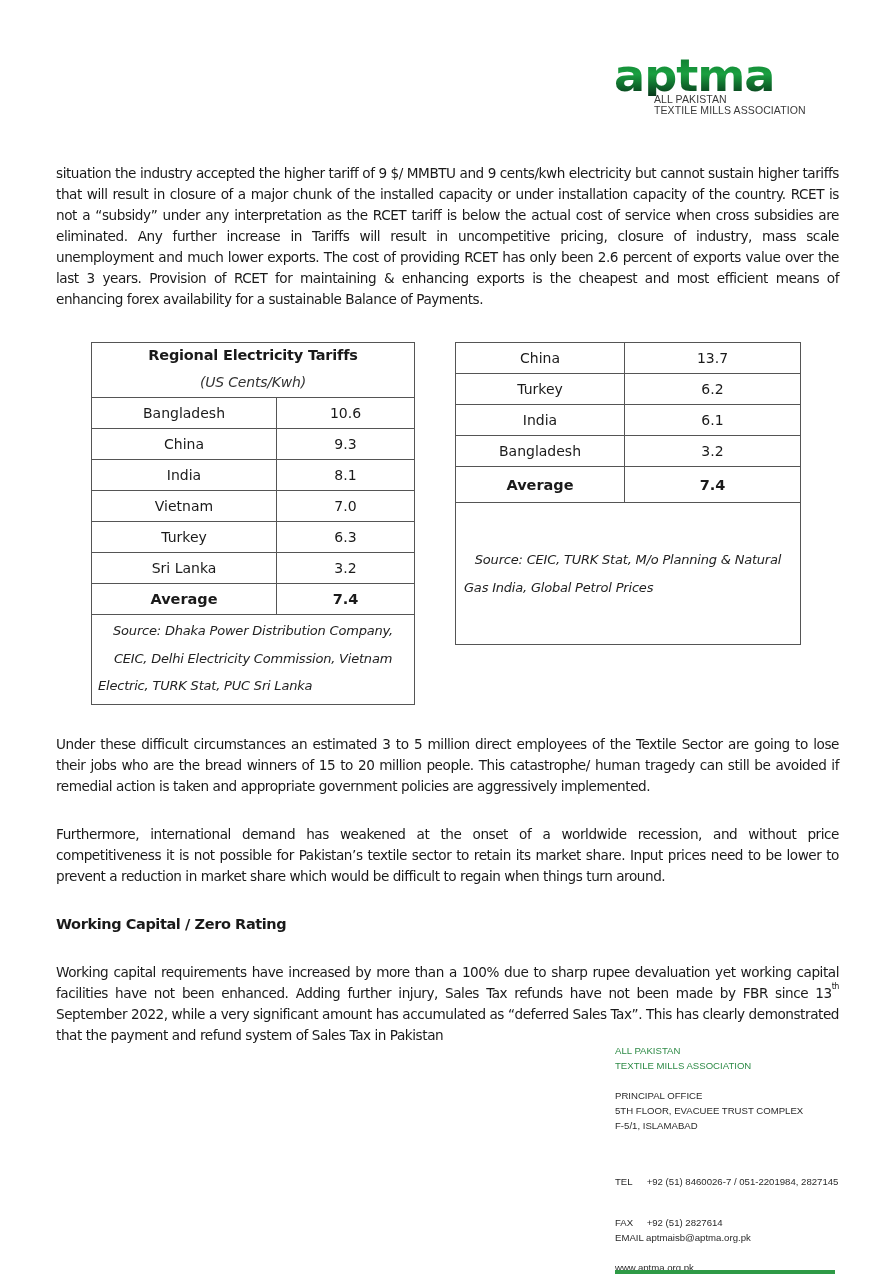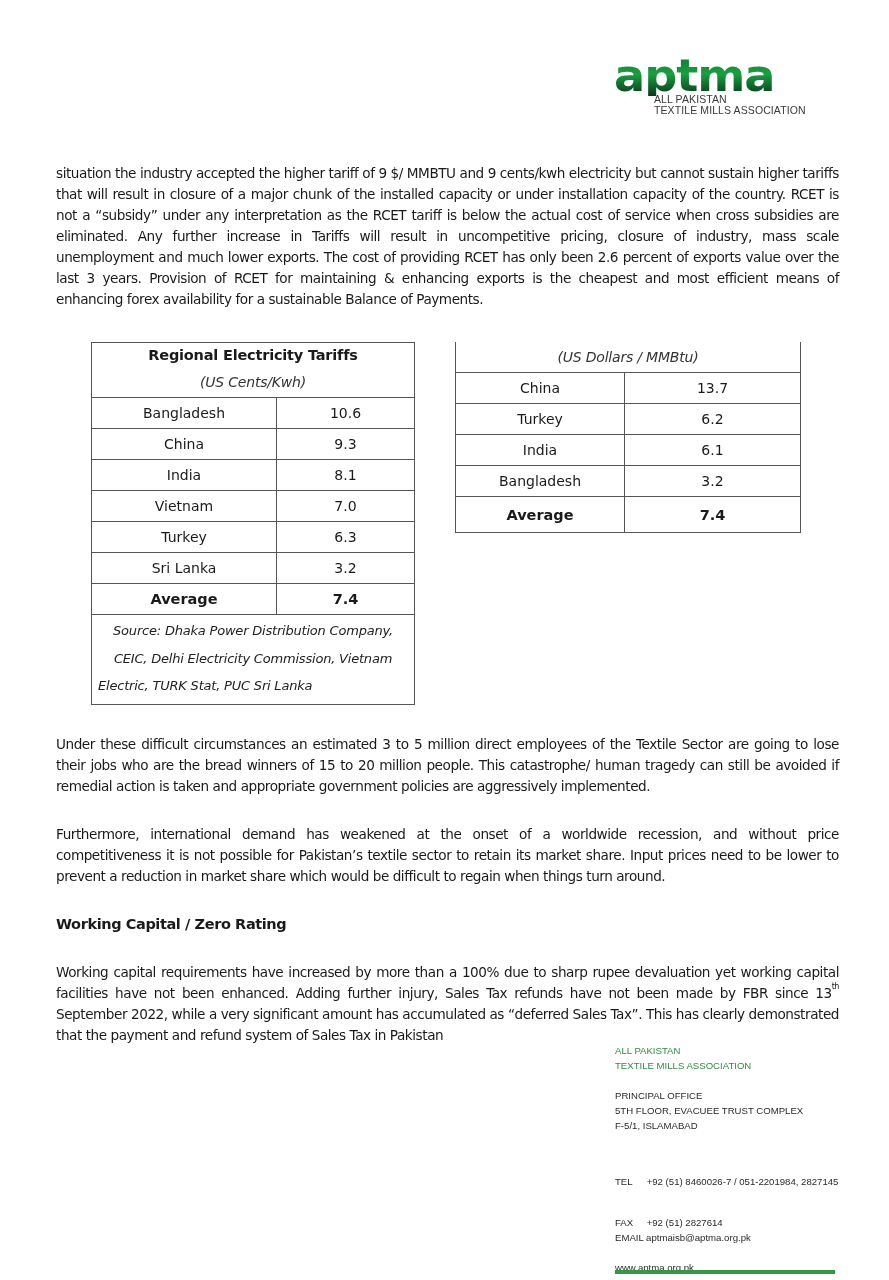--- a/index.html
+++ b/index.html
@@ -124,43 +124,43 @@
       </tr>
 </tbody>
   </table>
 
 <table class="tariff t2">
   <colgroup>
       <col class="c1">
       <col class="c2">
     </colgroup>
   <tbody>
-  <tr>
-        <td colspan="2" class="tu" style="border-top:none;">(US Dollars / MMBtu)</td>
-      </tr>
   <tr class="row">
     <td>China</td>
     <td>13.7</td>
   </tr>
   <tr class="row">
     <td>Turkey</td>
     <td>6.2</td>
   </tr>
   <tr class="row">
     <td>India</td>
     <td>6.1</td>
   </tr>
   <tr class="row">
     <td>Bangladesh</td>
     <td>3.2</td>
   </tr>
   <tr class="row avg" style="height:36px;">
     <td>Average</td>
     <td>7.4</td>
   </tr>
+  <tr>
+        <td colspan="2" class="src">Source: CEIC, TURK Stat, M/o Planning &amp; Natural Gas India, Global Petrol Prices</td>
+      </tr>
 </tbody>
   </table>
 
 <p class="para p2">Under these difficult circumstances an estimated 3 to 5 million direct employees of the Textile Sector are going to lose their jobs who are the bread winners of 15 to 20 million people. This catastrophe/ human tragedy can still be avoided if remedial action is taken and appropriate government policies are aggressively implemented.</p>
 <p class="para p3">Furthermore, international demand has weakened at the onset of a worldwide recession, and without price competitiveness it is not possible for Pakistan’s textile sector to retain its market share. Input prices need to be lower to prevent a reduction in market share which would be difficult to regain when things turn around.</p>
 
 <div class="heading">Working Capital / Zero Rating</div>
 
 <p class="para p4"><span>Working capital requirements have increased by more than a 100% due to sharp rupee devaluation yet working capital facilities have not been enhanced. Adding further injury, Sales Tax refunds have not been made by FBR since 13</span><sup>th</sup><span> September 2022, while a very significant amount has accumulated as “deferred Sales Tax”. This has clearly demonstrated that the payment and refund system of Sales Tax in Pakistan</span></p>
 

